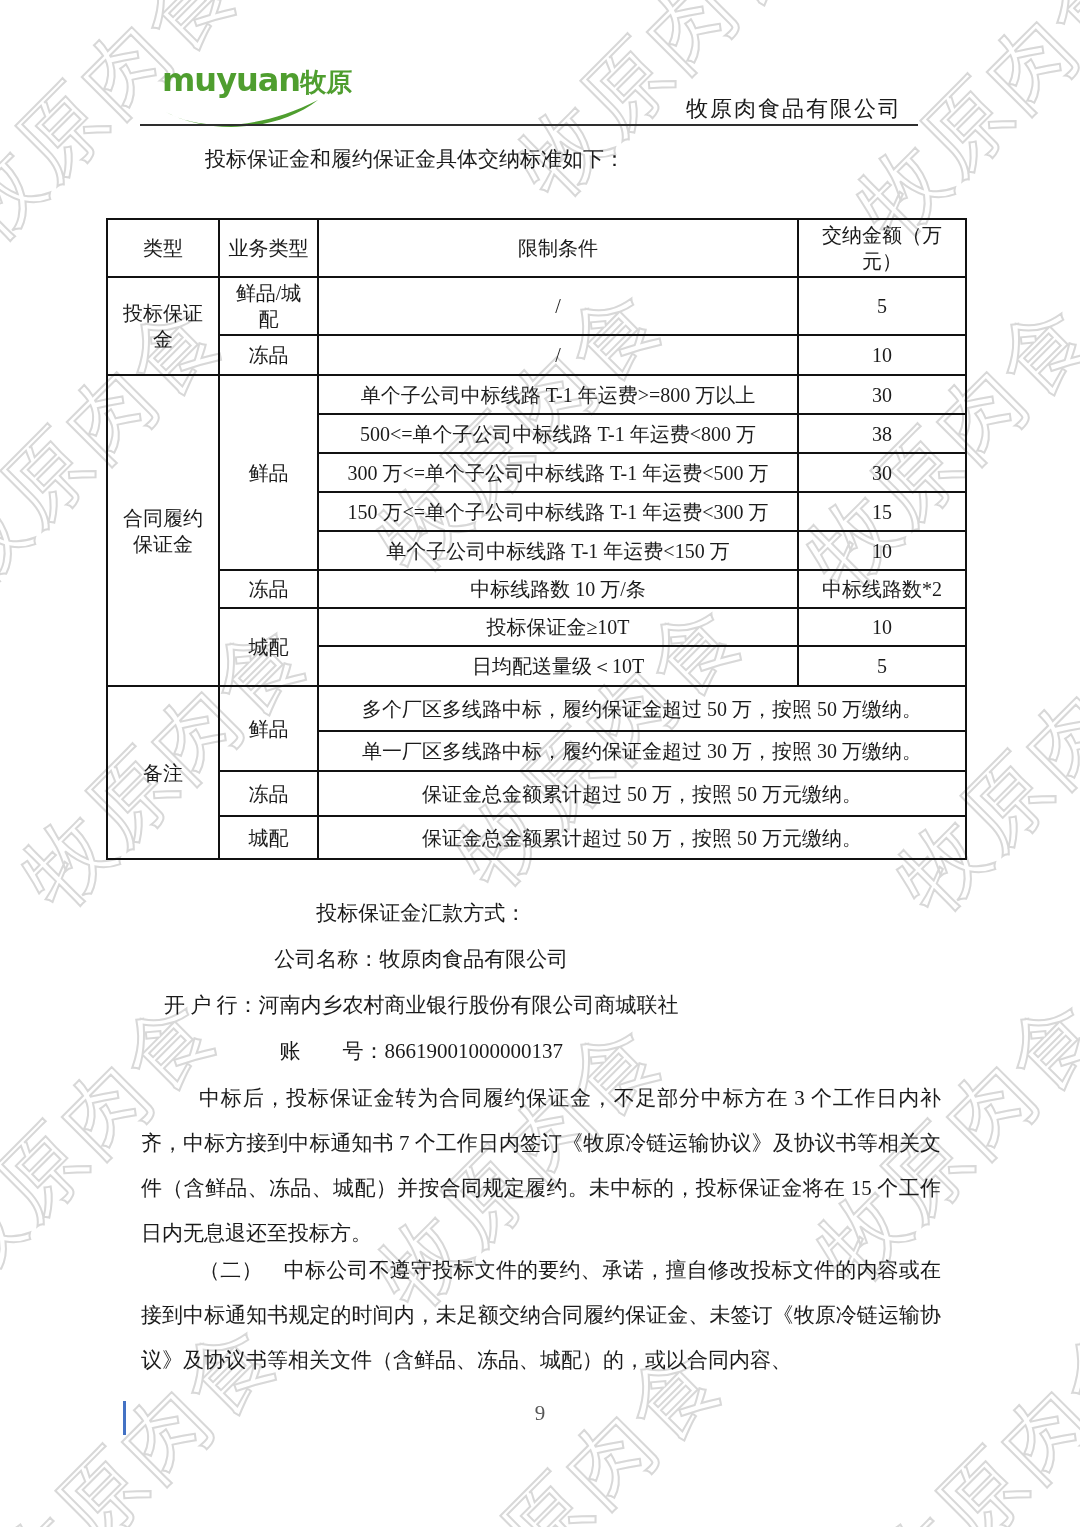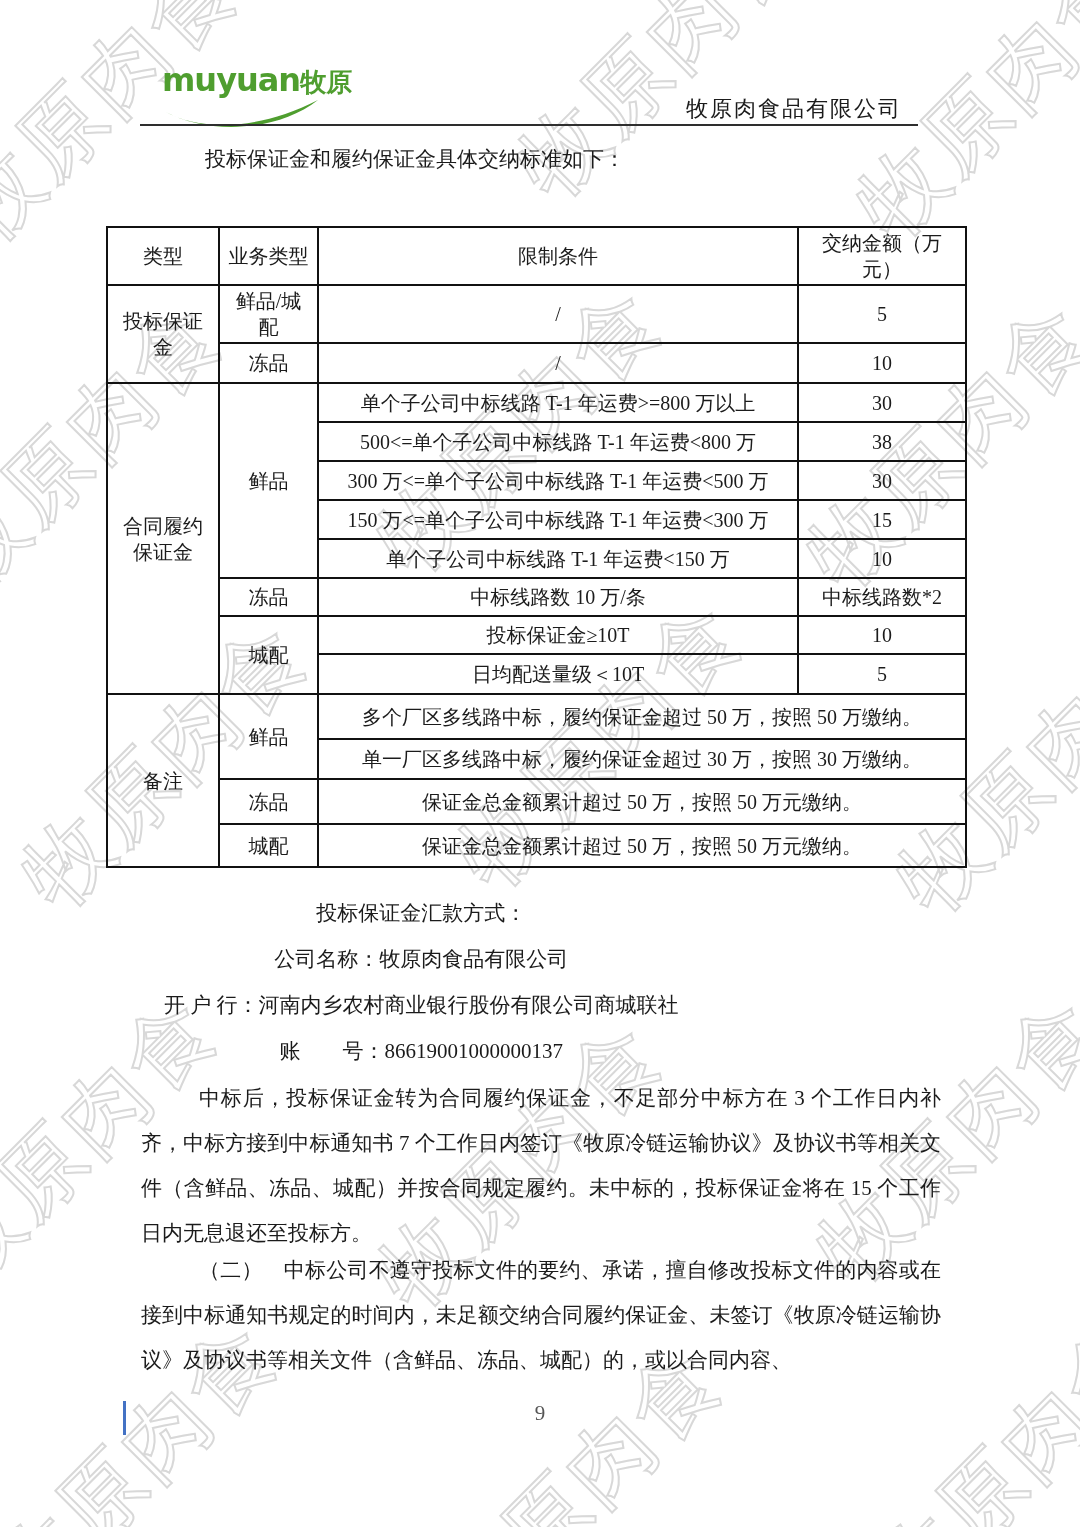--- a/index.html
+++ b/index.html
@@ -26,21 +26,21 @@
     font-size:32px;color:#4f9e2f;letter-spacing:-1px;line-height:32px;}
   .logo-hanzi{font-family:"DejaVu Sans","Liberation Sans",sans-serif;font-weight:700;
     font-size:26px;color:#4f9e2f;line-height:32px;}
   .logo-swoosh{position:absolute;left:2px;top:33px;}
   .company-name{right:178px;top:94px;font-size:22px;letter-spacing:2px;}
   .header-rule{left:140px;top:124px;width:778px;height:2px;background:#2e2e2e;}
   .intro-line{left:205px;top:145px;font-size:21px;}
   
   table.bond-table{
     position:absolute;left:106px;top:218px;width:859px;
-    border-collapse:collapse;table-layout:fixed;margin-top:8px;
+    border-collapse:collapse;table-layout:fixed;
   }
   .bond-table th,.bond-table td{
     border:2px solid #111;text-align:center;vertical-align:middle;
     font-size:20px;font-weight:normal;padding:2px 8px;line-height:26px;
     background:transparent;
   }
   tr.h-head{height:58px;}
   tr.h-tall{height:57px;}
   tr.h-std{height:39px;}
   tr.h-s38{height:38px;}

